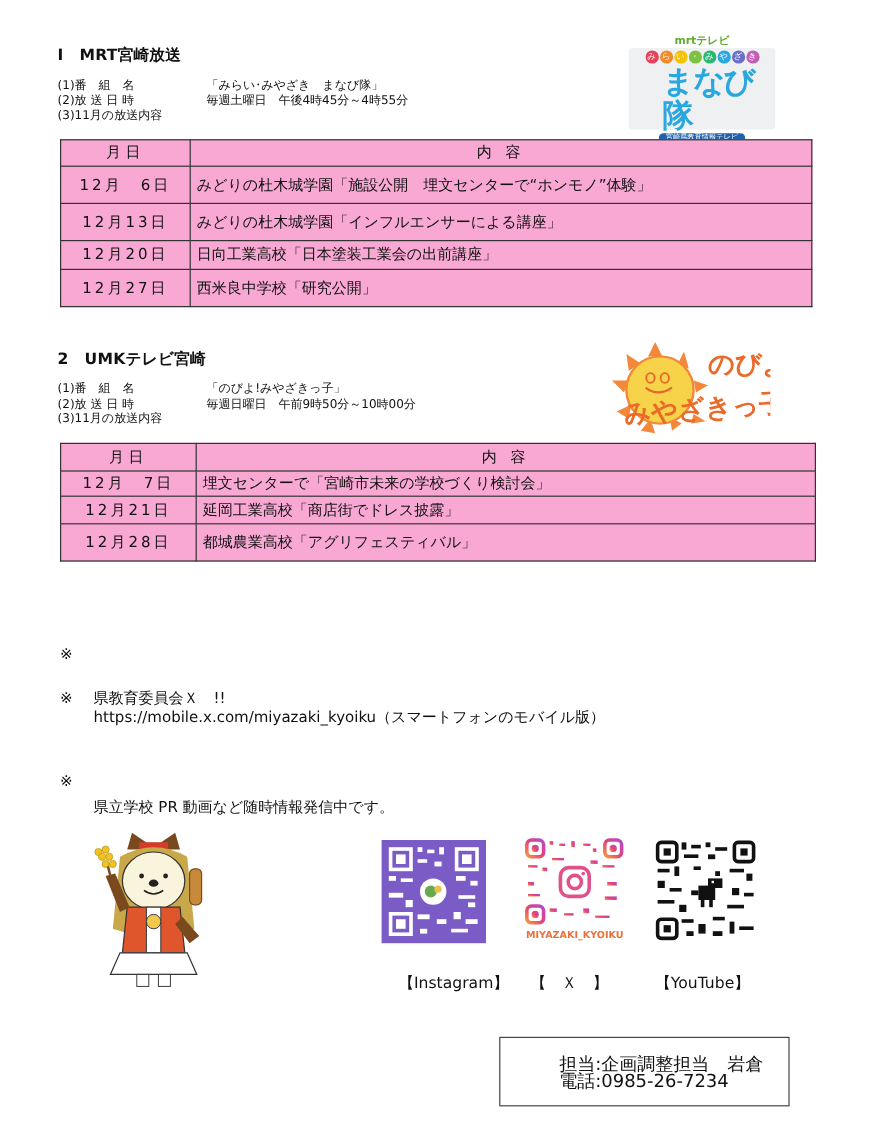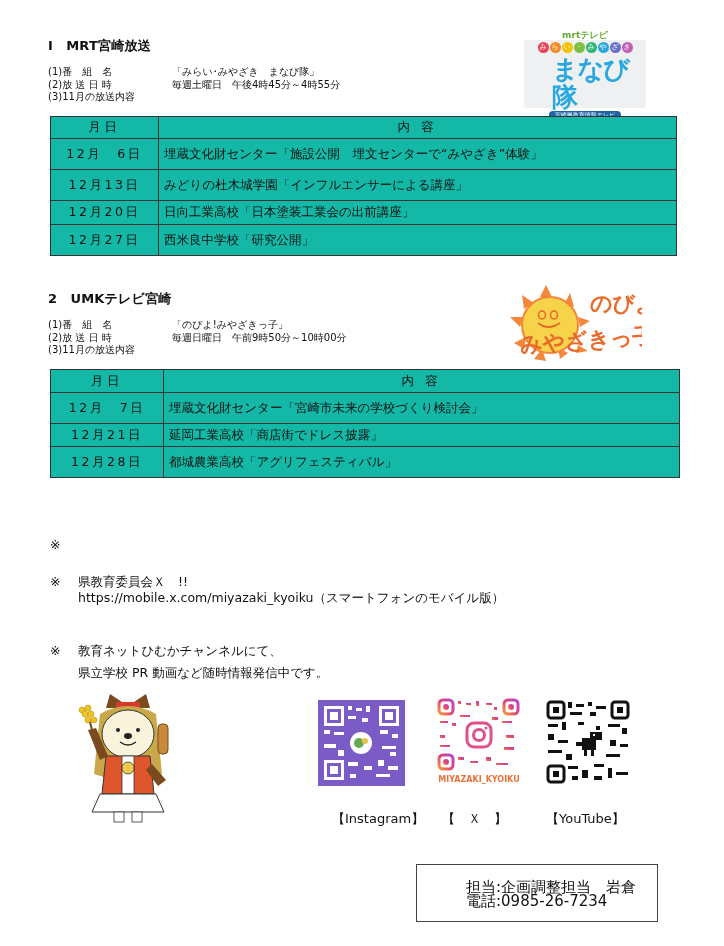--- a/index.html
+++ b/index.html
@@ -9,21 +9,21 @@
       color: #111111;
     }
     .abs { position: absolute; }
     .sec-title { font-size: 13px; font-weight: bold; letter-spacing: 0.2px; white-space: nowrap; }
     .info { font-size: 10px; line-height: 12.5px; white-space: nowrap; }
     .info-line { height: 12.5px; display: flex; }
     .info-line .lbl { display: inline-block; }
     .info-line .val { display: inline-block; }
     table.sched {
       position: absolute; border-collapse: collapse; table-layout: fixed;
-      font-size: 12.5px; background: #14b8a6;
+      font-size: 12.5px; background: #f9a8d4;
     }
     table.sched td, table.sched th {
       border: 1px solid #333; padding: 0 0 0 5px; white-space: nowrap; font-weight: normal;
       vertical-align: middle;
     }
     table.sched th { text-align: center; padding: 0; letter-spacing: 0.3em; }
     table.sched td.date { text-align: center; letter-spacing: 2.5px; padding: 0; }
     .logo1 {
       left: 524px; top: 40px; width: 122px; height: 68px;
       background: #eef0f2; border-radius: 3px;
@@ -89,21 +89,21 @@
       <col style="width:108px">
       <col>
     </colgroup>
   <tbody>
       <tr style="height:22px">
     <th>月日</th>
     <th>内 容</th>
   </tr>
   <tr style="height:31px">
     <td class="date">12月　6日</td>
-    <td>埋蔵文化財センター「施設公開　埋文センターで“みやざき”体験」</td>
+    <td>みどりの杜木城学園「施設公開　埋文センターで“ホンモノ”体験」</td>
   </tr>
   <tr style="height:31px">
     <td class="date">12月13日</td>
     <td>みどりの杜木城学園「インフルエンサーによる講座」</td>
   </tr>
   <tr style="height:24px">
     <td class="date">12月20日</td>
     <td>日向工業高校「日本塗装工業会の出前講座」</td>
   </tr>
   <tr style="height:31px">
@@ -155,23 +155,23 @@
 <table class="sched" style="left:50px; top:369px; width:630px;">
   <colgroup>
       <col style="width:113px">
       <col>
     </colgroup>
   <tbody>
       <tr style="height:23px">
     <th>月日</th>
     <th>内 容</th>
   </tr>
-  <tr style="height:31px">
+  <tr style="height:21px">
     <td class="date">12月　7日</td>
-    <td>埋蔵文化財センター「宮崎市未来の学校づくり検討会」</td>
+    <td>埋文センターで「宮崎市未来の学校づくり検討会」</td>
   </tr>
   <tr style="height:23px">
     <td class="date">12月21日</td>
     <td>延岡工業高校「商店街でドレス披露」</td>
   </tr>
   <tr style="height:31px">
     <td class="date">12月28日</td>
     <td>都城農業高校「アグリフェスティバル」</td>
   </tr>
 </tbody>
@@ -190,21 +190,20 @@
     </div>
   <div class="note-row">
       <span class="note-mark"></span>
       <span>https://mobile.x.com/miyazaki_kyoiku（スマートフォンのモバイル版）</span>
     </div>
 </div>
 
 <div class="abs notes" style="left:50px; top:640px; line-height:22px;">
   <div class="note-row" style="height:22px">
       <span class="note-mark">※</span>
-      <span>教育ネットひむかチャンネルにて、</span>
     </div>
   <div class="note-row" style="height:22px">
       <span class="note-mark"></span>
       <span>県立学校 PR 動画など随時情報発信中です。</span>
     </div>
 </div>
 
 <div class="abs" style="left:70px; top:694px; width:116px; height:130px;">
   <svg width="116" height="130" viewBox="0 0 116 130">
 

